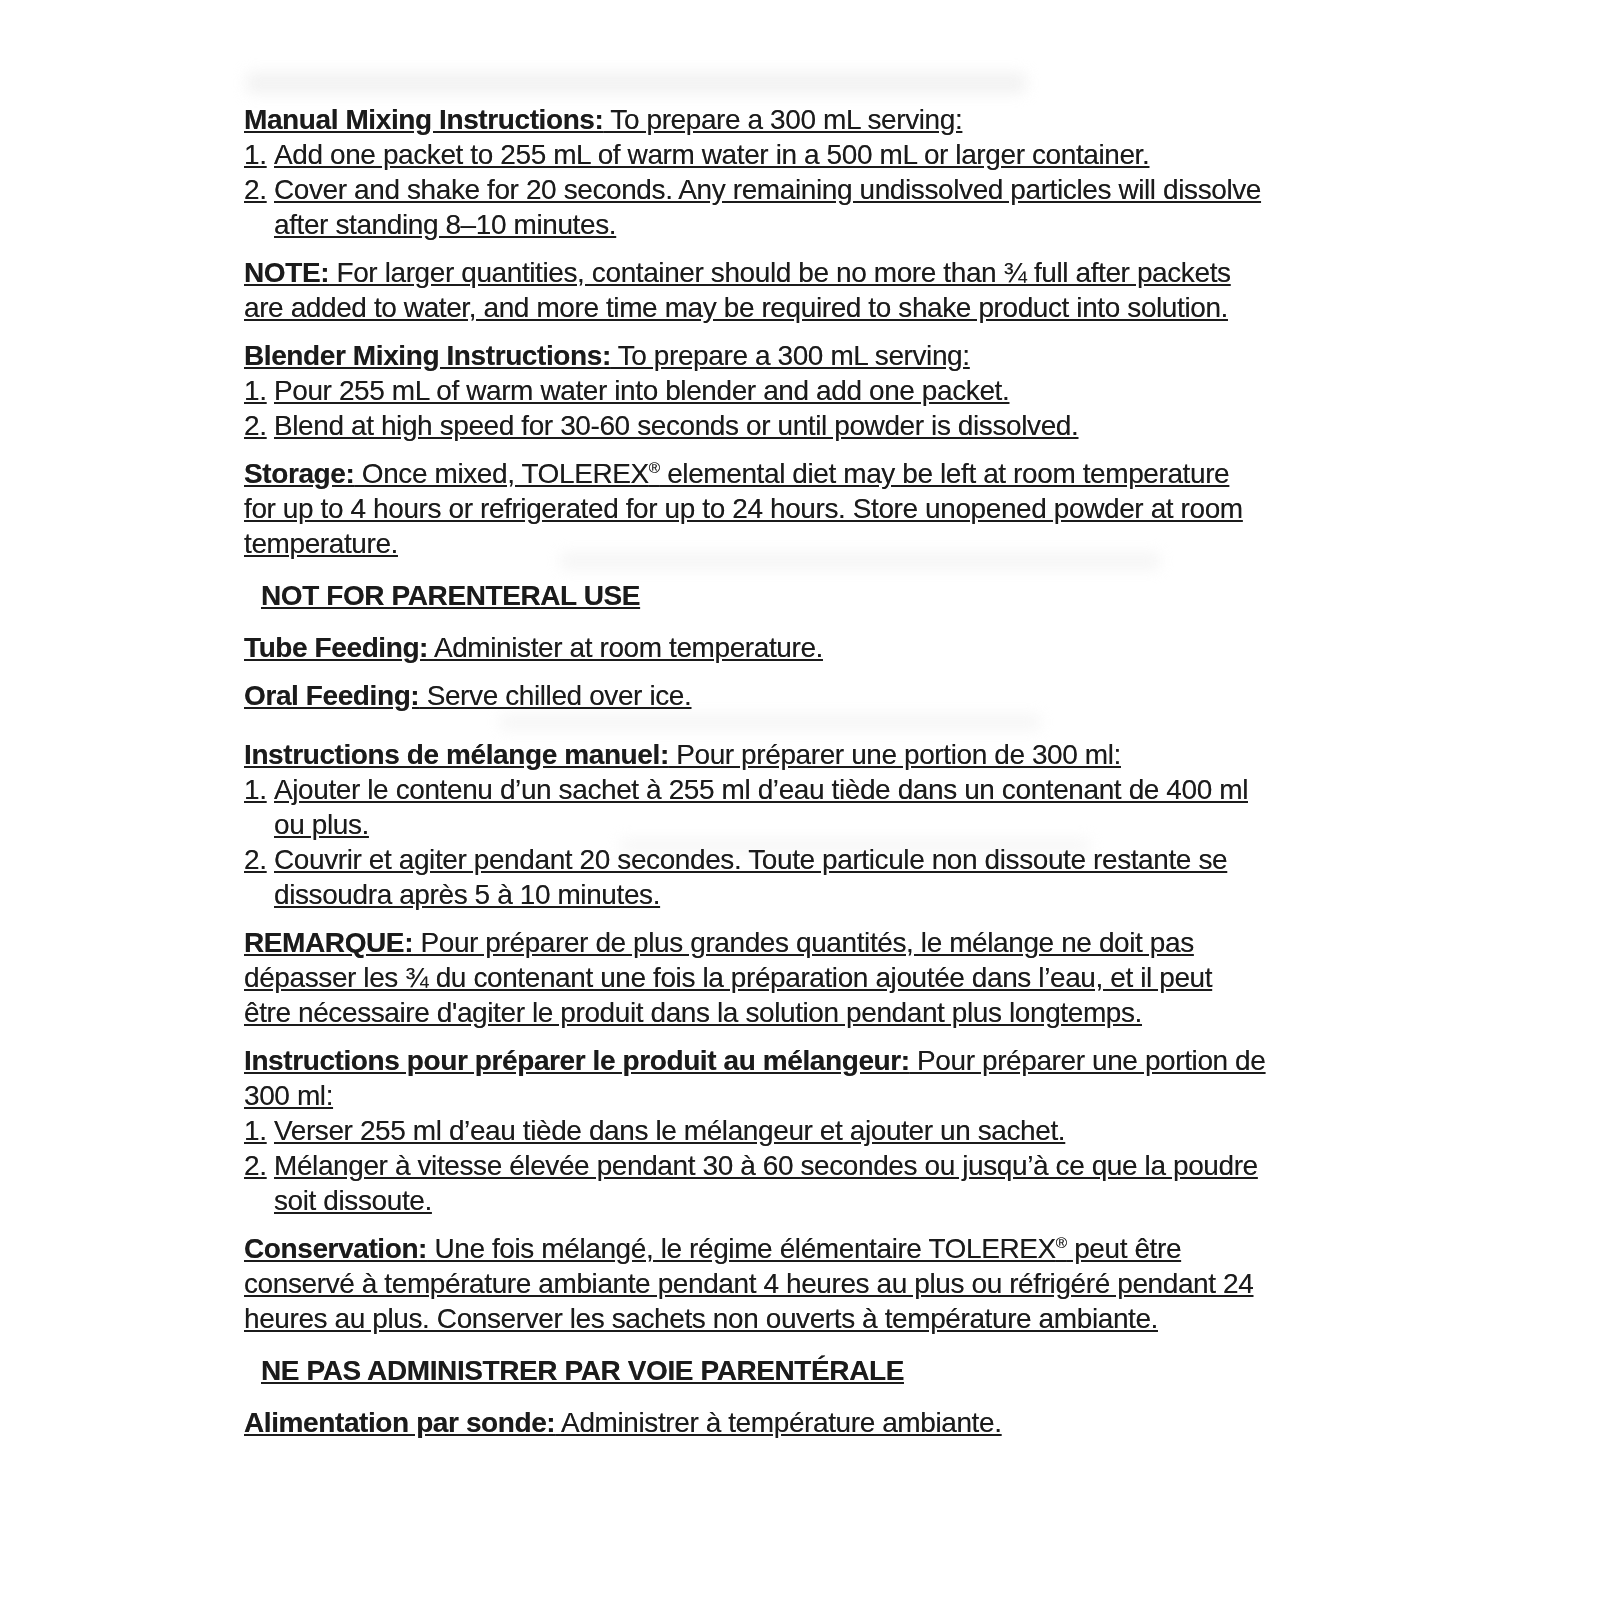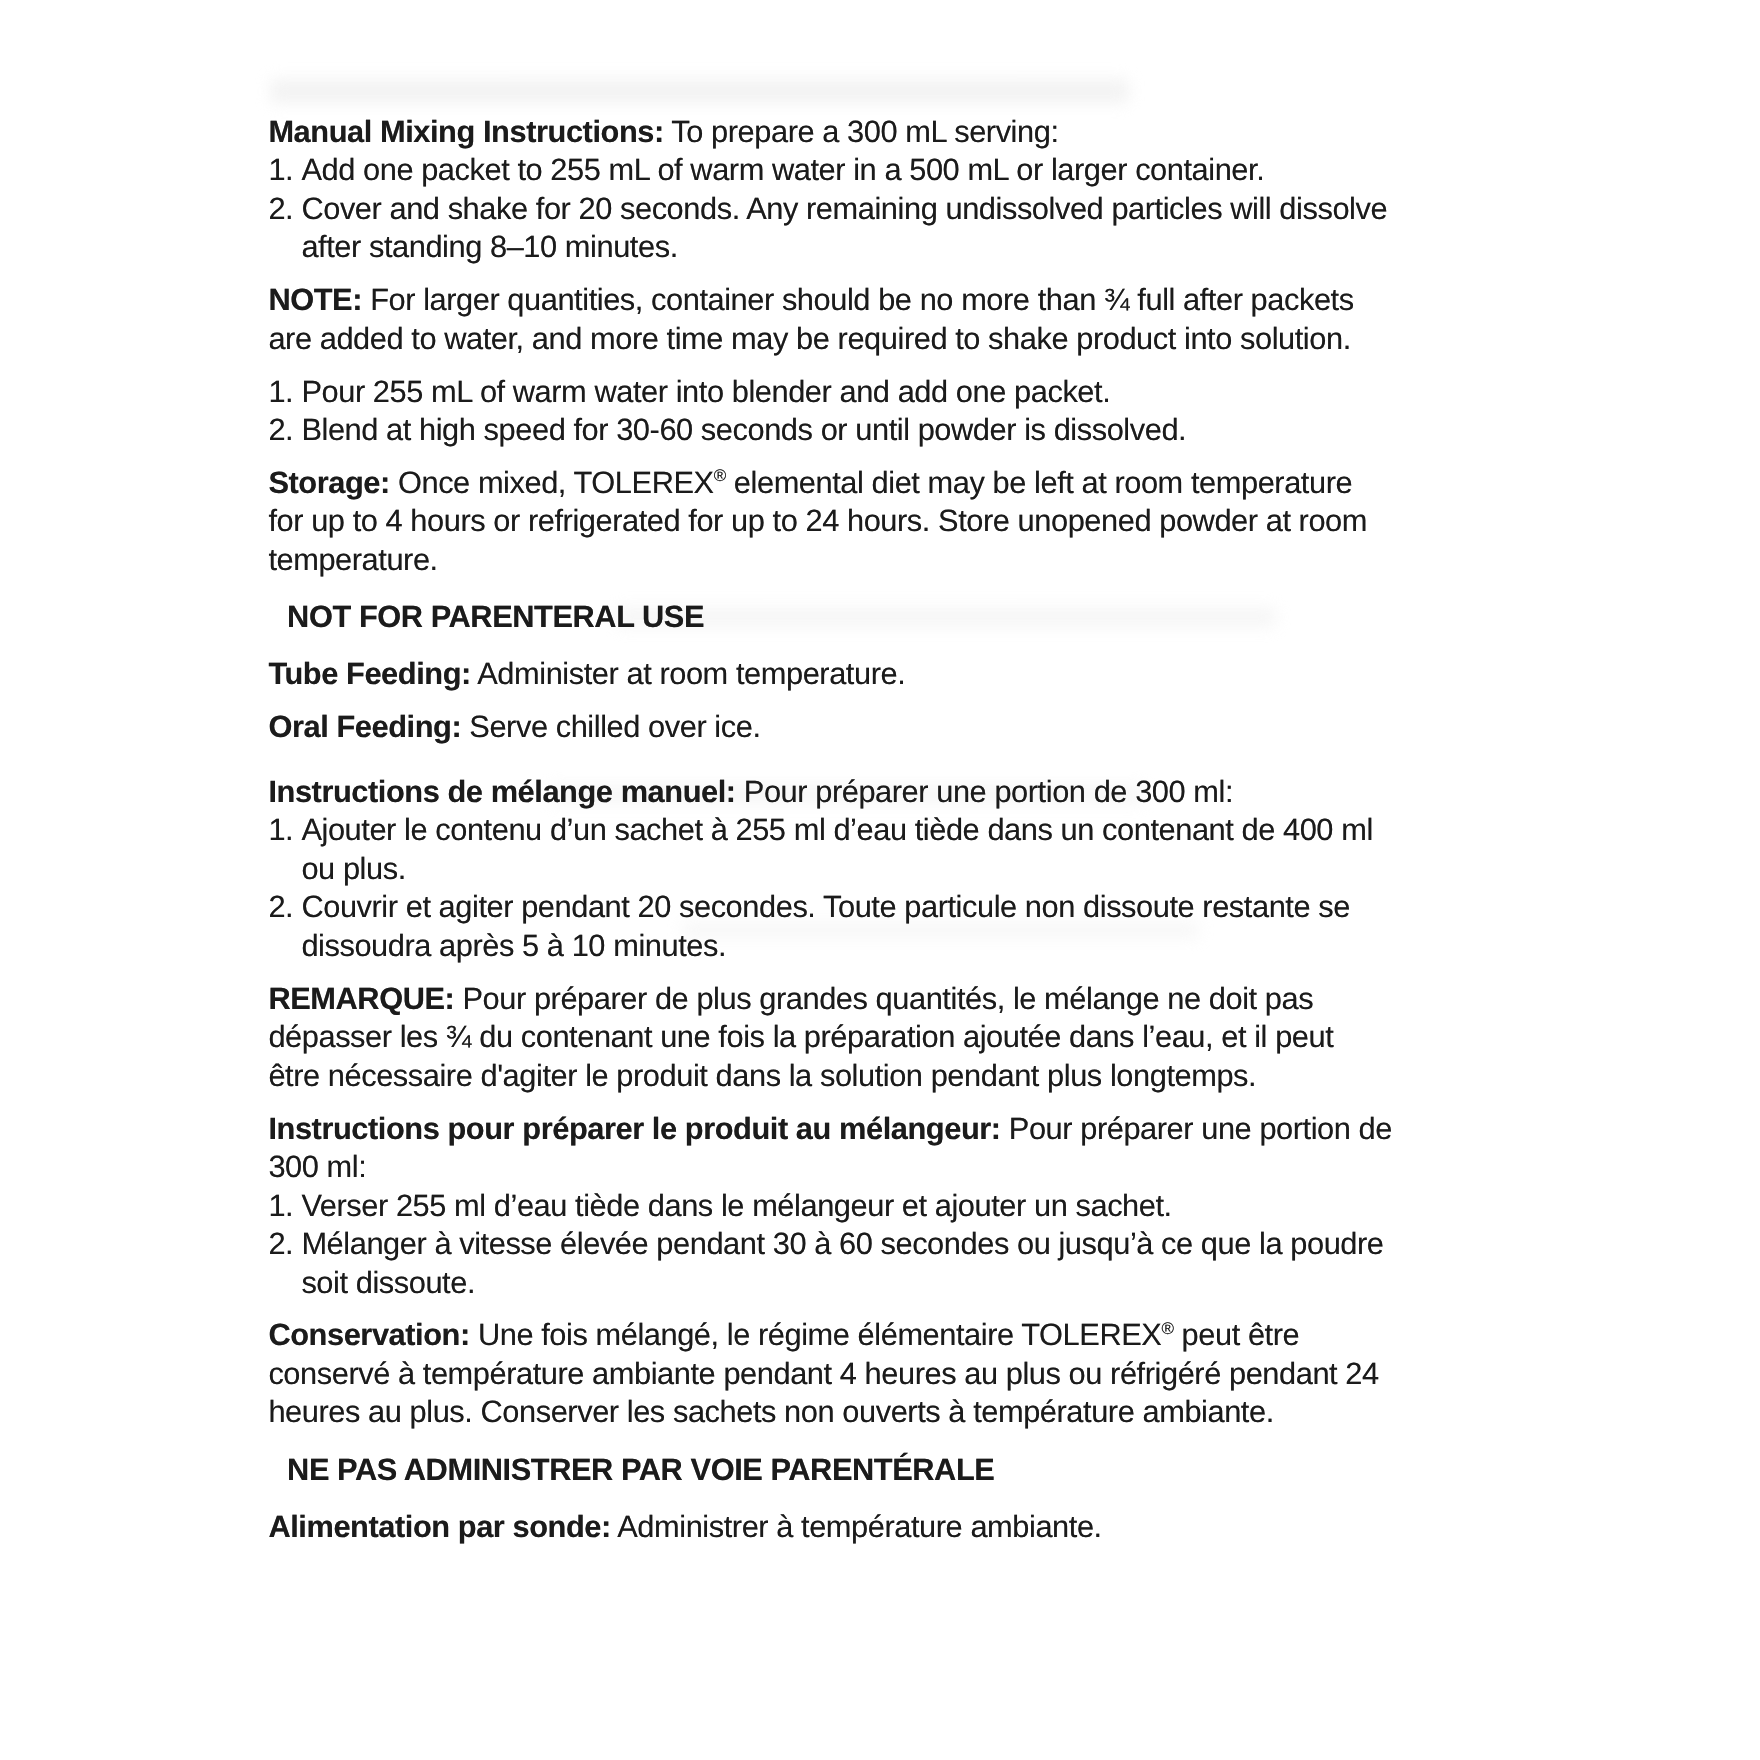--- a/index.html
+++ b/index.html
@@ -19,21 +19,21 @@
   .text-column {
     position: absolute;
     left: 244px;
     top: 102px;
     width: 1022px;
     font-size: 28px;
     line-height: 35px;
     letter-spacing: -0.4px;
     text-shadow: 0 0 0.5px rgba(20,20,20,0.55);
   }
-  .block { margin: 0 0 13px 0; }
+  .block { margin: 0 0 13px 0; text-decoration: underline; }
   .gap-lg { margin-top: 24px; }
   p.para { margin: 0; }
   .lead { font-weight: 700; }
   .caps-head { font-weight: 700; margin: 17px; }
   ol.steps {
     list-style: none;
     margin: 0;
     padding: 0;
   }
   li.step { display: flex; }
@@ -81,20 +81,21 @@
             <span class="step-text">Cover and shake for 20 seconds. Any remaining undissolved particles will dissolve after standing 8–10 minutes.</span>
           </li>
       </ol>
     </section>
 
     <section class="block">
       <p class="para"><span class="lead">NOTE:</span><span> For larger quantities, container should be no more than ¾ full after packets are added to water, and more time may be required to shake product into solution.</span></p>
     </section>
 
     <section class="block">
+      <p class="para"><span class="lead">Blender Mixing Instructions:</span><span> To prepare a 300 mL serving:</span></p>
       <ol class="steps">
         <li class="step">
             <span class="num">1.</span>
             <span class="step-text">Pour 255 mL of warm water into blender and add one packet.</span>
           </li>
         <li class="step">
             <span class="num">2.</span>
             <span class="step-text">Blend at high speed for 30-60 seconds or until powder is dissolved.</span>
           </li>
       </ol>

